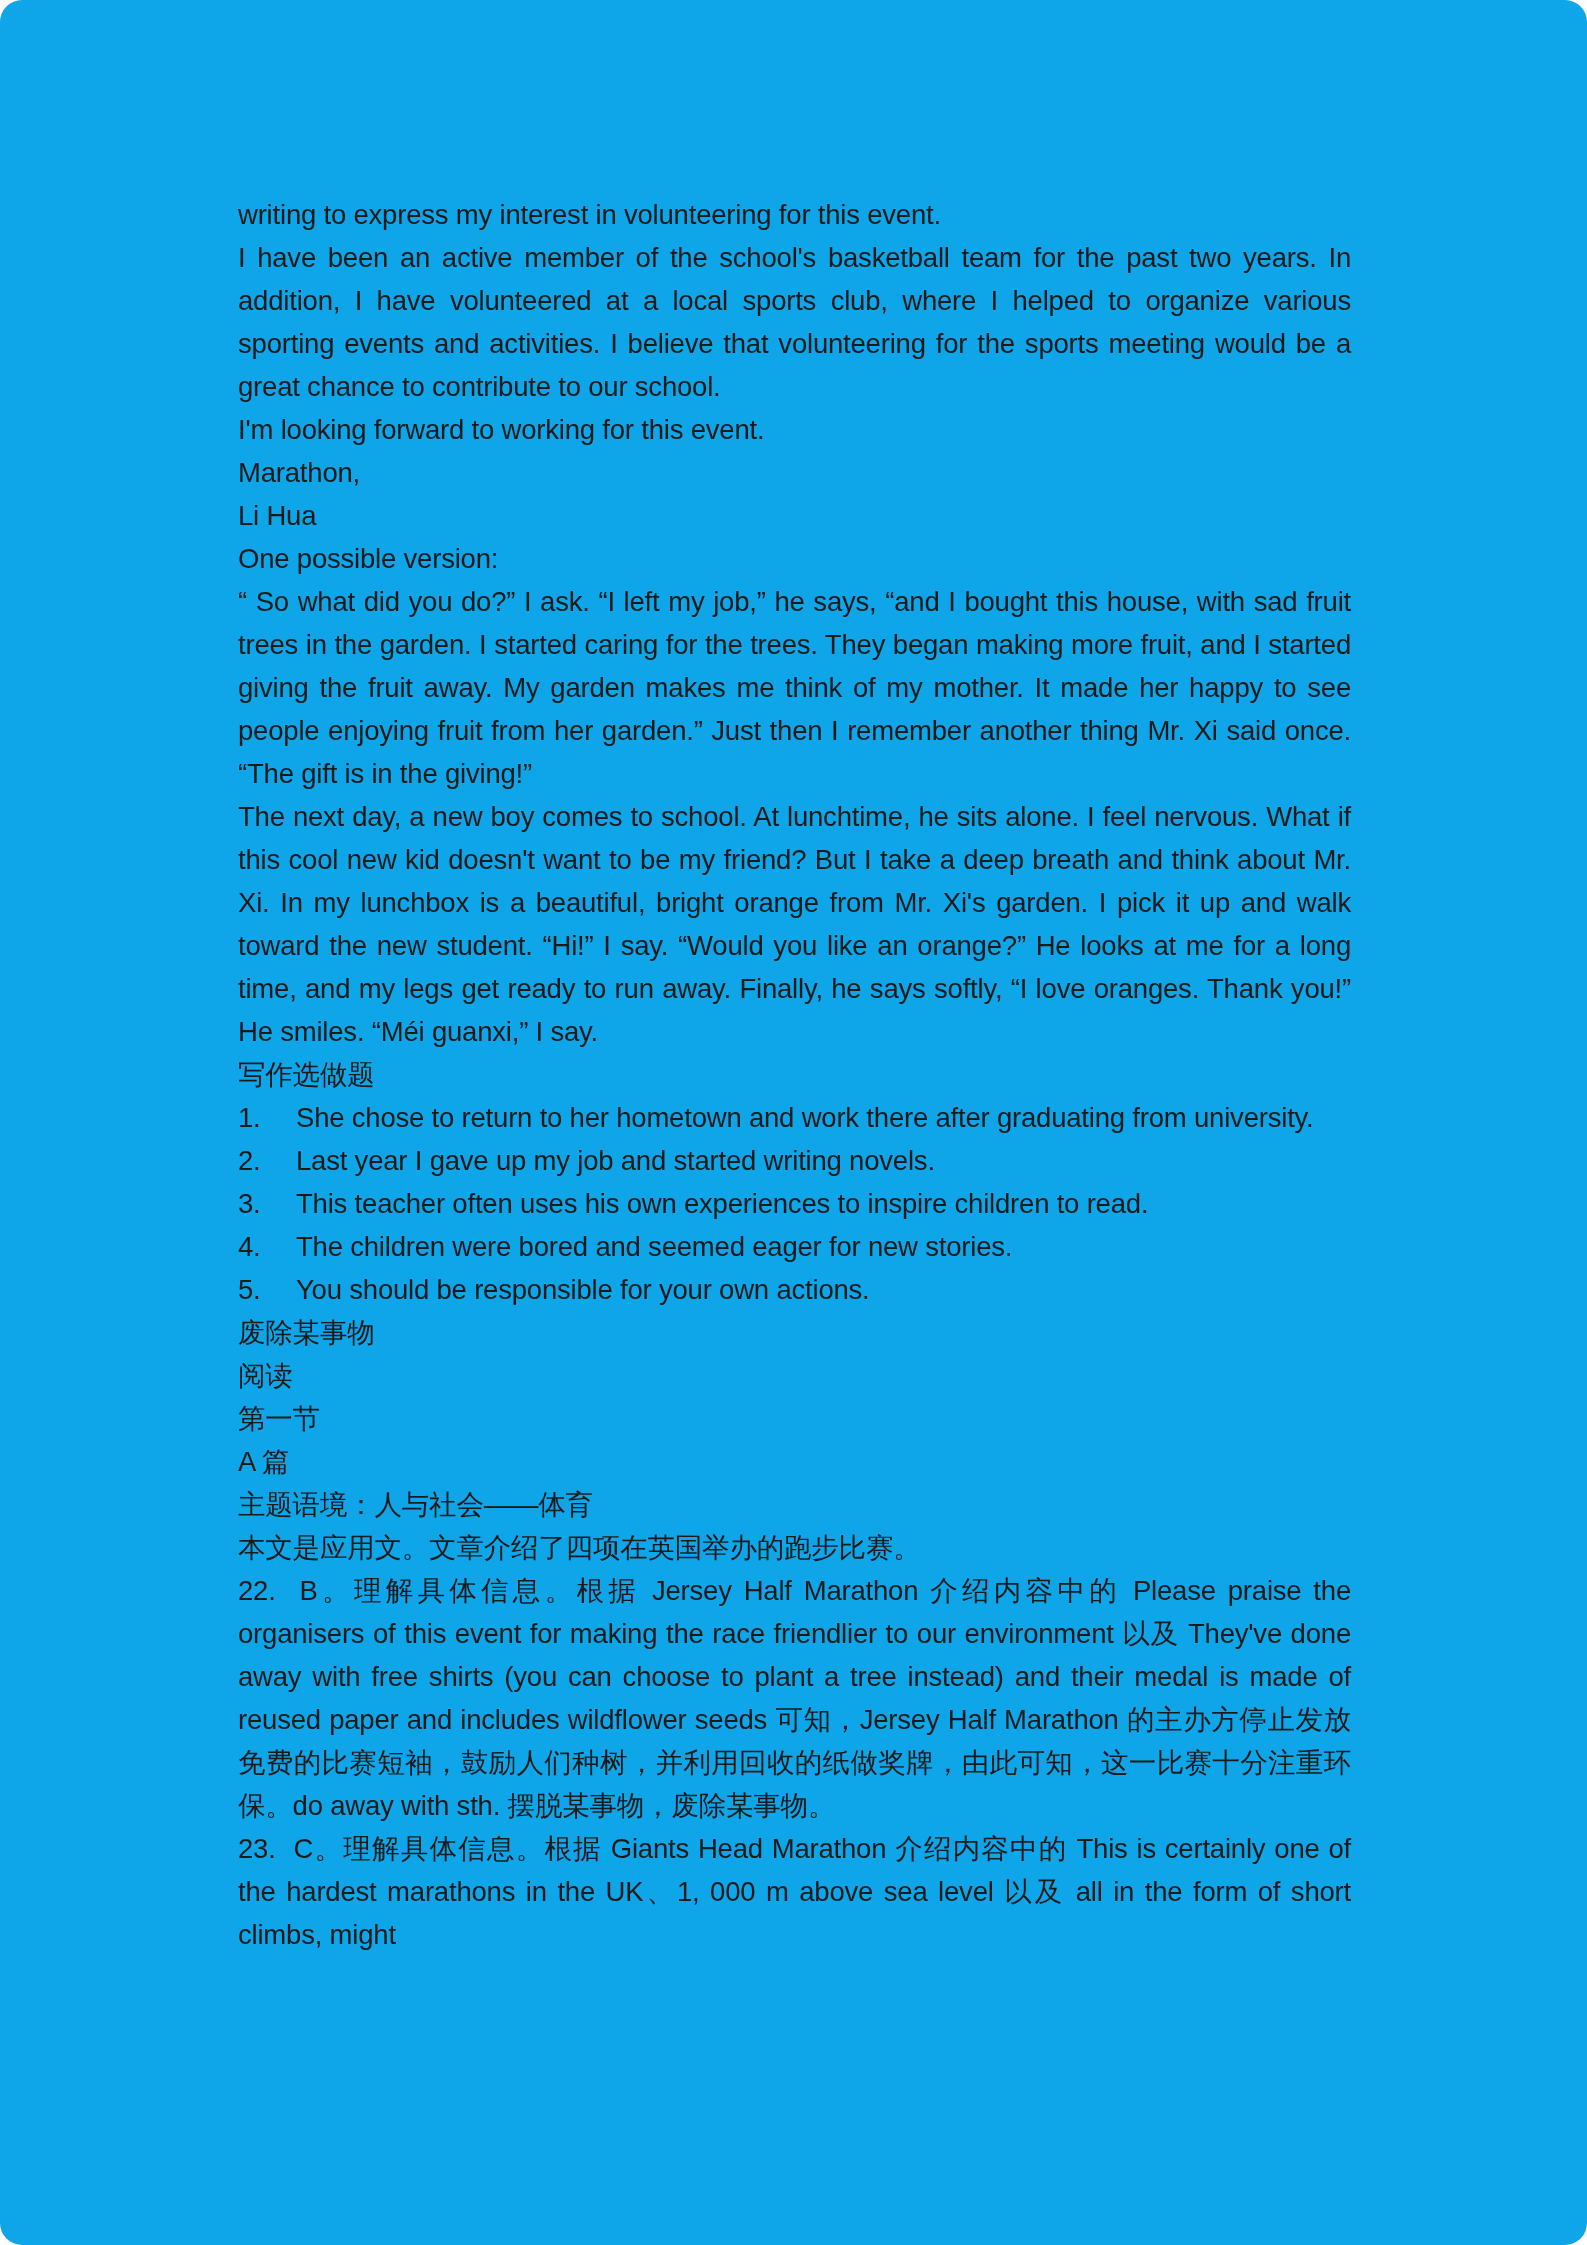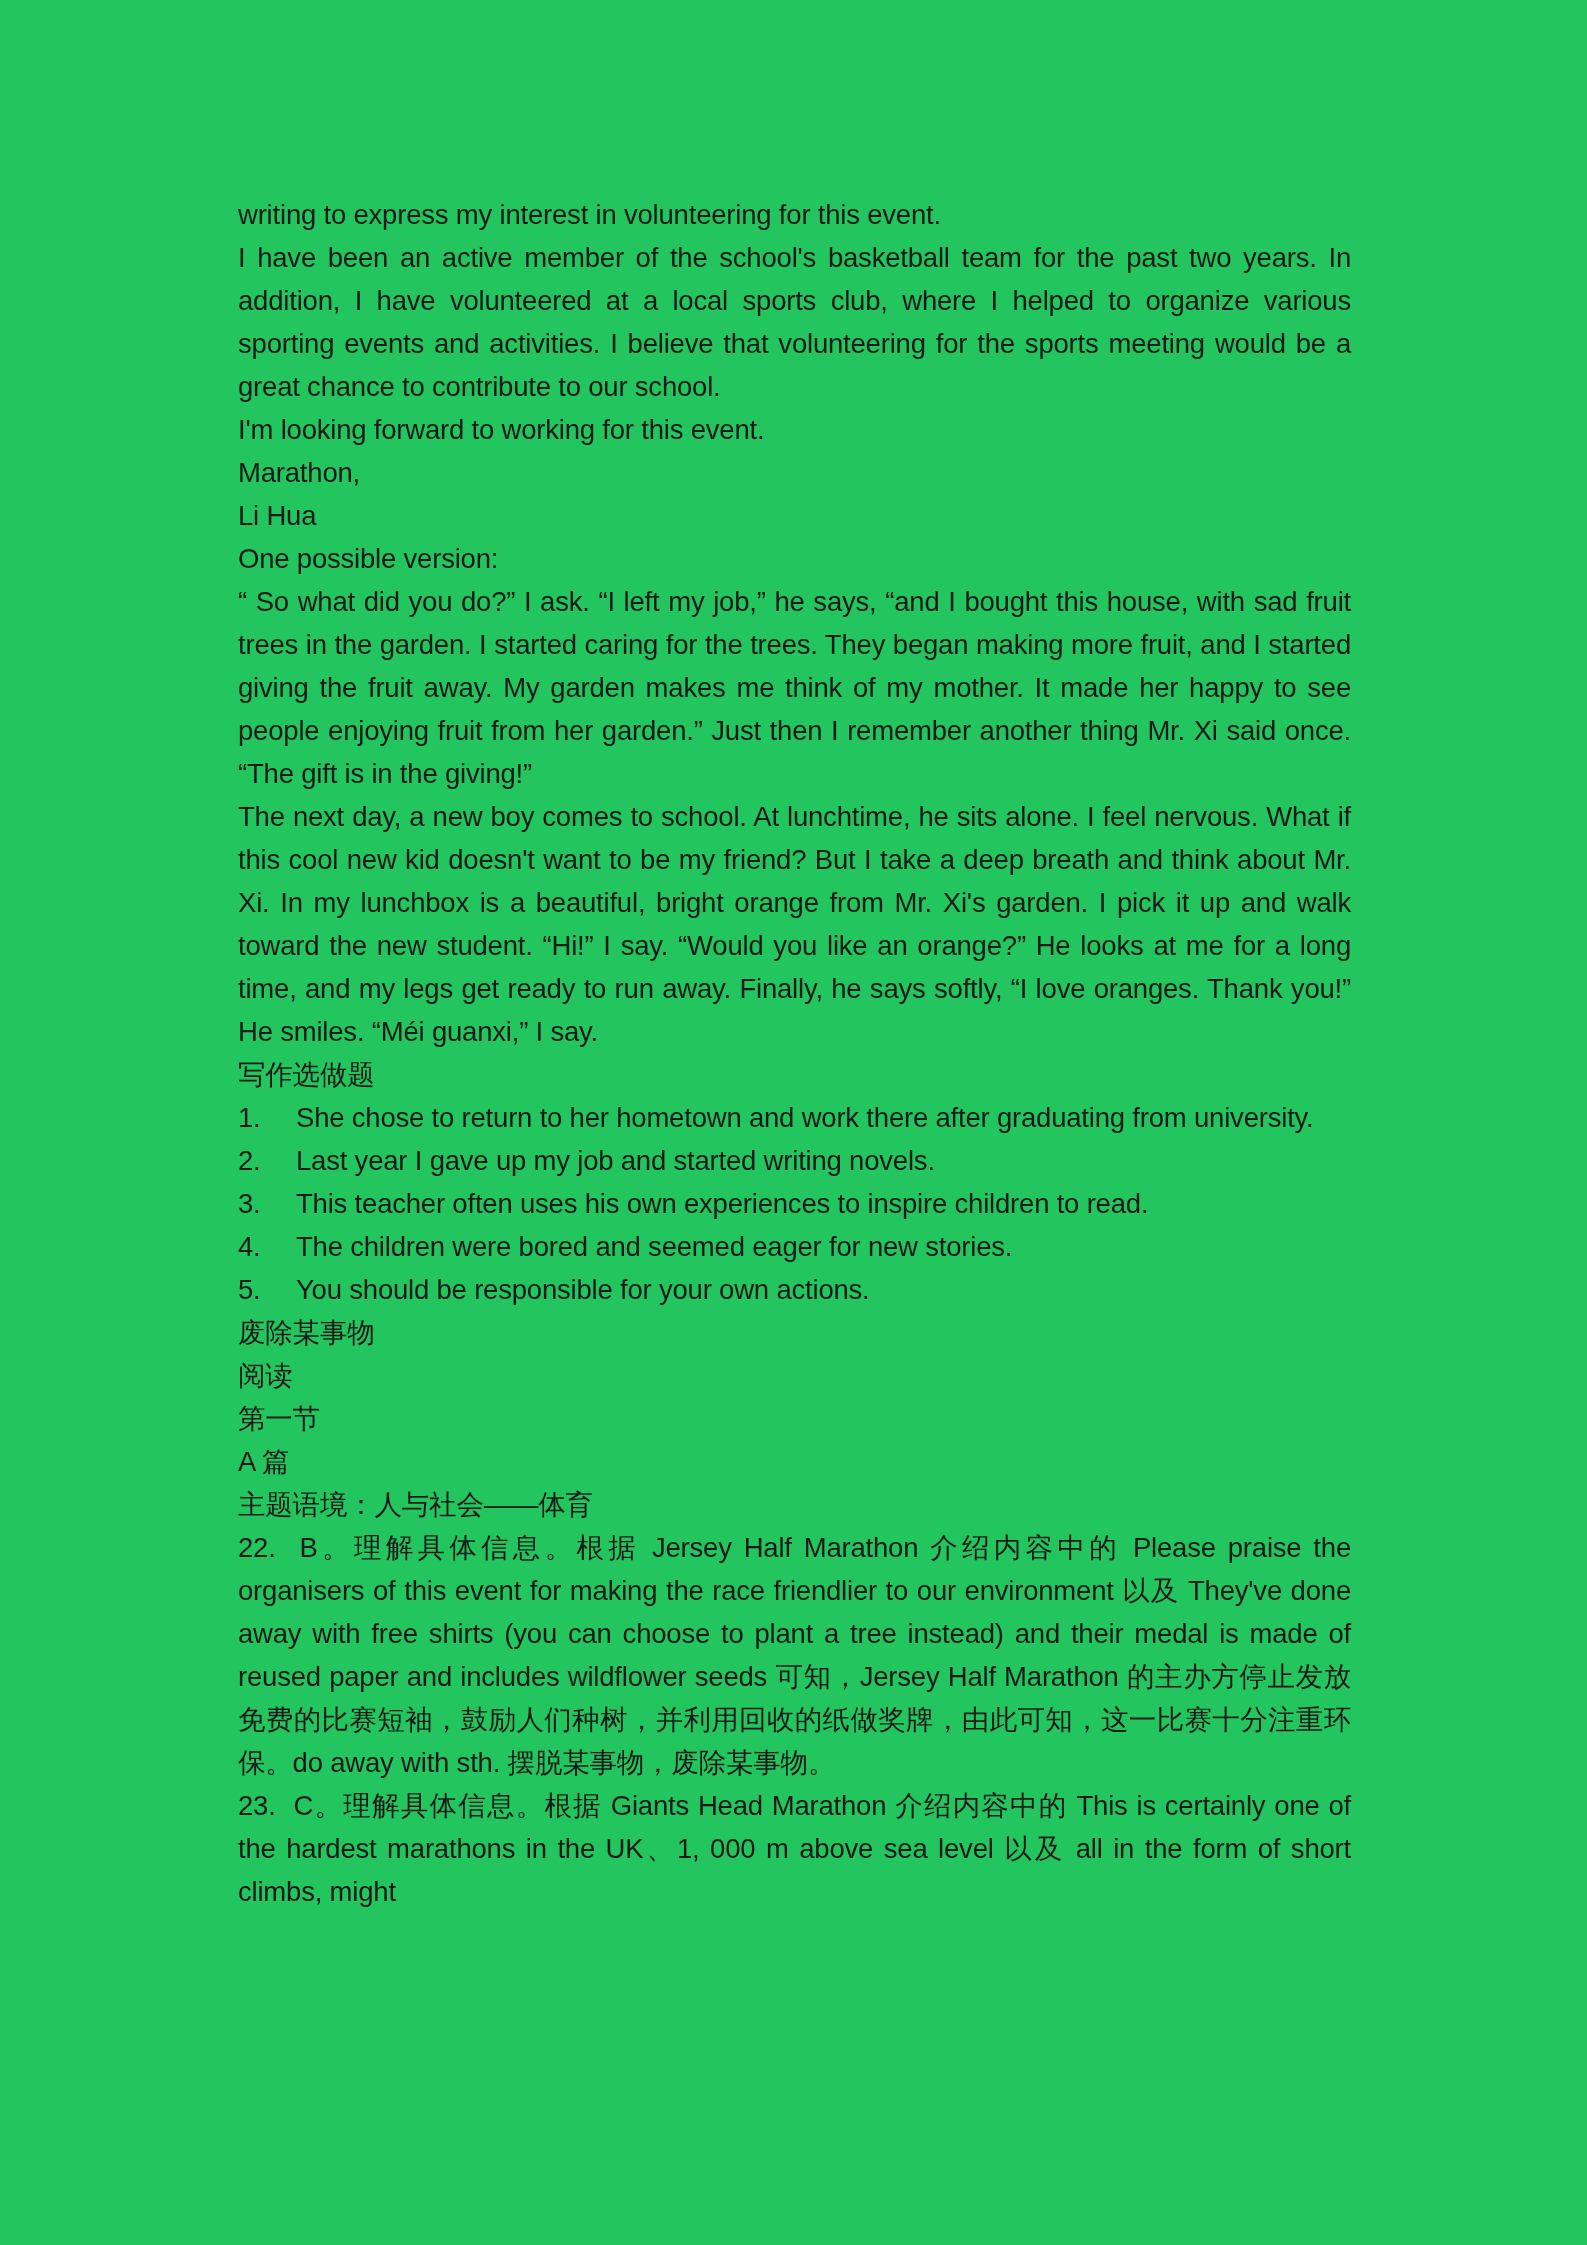--- a/index.html
+++ b/index.html
@@ -42,21 +42,21 @@
     flex: 0 0 58px;
     width: 58px;
   }
   .list-item .txt {
     flex: 1 1 auto;
   }
 </style>
 </head>
 <body>
 
-<div class="page" id="page" style="background: #22c55e; color: rgb(26, 26, 26);">
+<div class="page" id="page" style="background: #0ea5e9; color: rgb(26, 26, 26); border-radius: 22px;">
     <div class="block para">writing to express my interest in volunteering for this event.</div>
     <div class="block para">I have been an active member of the school's basketball team for the past two years. In addition, I have volunteered at a local sports club, where I helped to organize various sporting events and activities. I believe that volunteering for the sports meeting would be a great chance to contribute to our school.</div>
     <div class="block para">I'm looking forward to working for this event.</div>
     <div class="block para">Marathon,</div>
     <div class="block para">Li Hua</div>
     <div class="block para">One possible version:</div>
     <div class="block para">“ So what did you do?” I ask. “I left my job,” he says, “and I bought this house, with sad fruit trees in the garden. I started caring for the trees. They began making more fruit, and I started giving the fruit away. My garden makes me think of my mother. It made her happy to see people enjoying fruit from her garden.” Just then I remember another thing Mr. Xi said once. “The gift is in the giving!”</div>
     <div class="block para">The next day, a new boy comes to school. At lunchtime, he sits alone. I feel nervous. What if this cool new kid doesn't want to be my friend? But I take a deep breath and think about Mr. Xi. In my lunchbox is a beautiful, bright orange from Mr. Xi's garden. I pick it up and walk toward the new student. “Hi!” I say. “Would you like an orange?” He looks at me for a long time, and my legs get ready to run away. Finally, he says softly, “I love oranges. Thank you!” He smiles. “Méi guanxi,” I say.</div>
     <div class="block para">写作选做题</div>
     <div class="block list-item">
@@ -77,15 +77,16 @@
     </div>
     <div class="block list-item">
       <span class="num">5.</span>
       <span class="txt">You should be responsible for your own actions.</span>
     </div>
     <div class="block para">废除某事物</div>
     <div class="block para">阅读</div>
     <div class="block para">第一节</div>
     <div class="block para">A 篇</div>
     <div class="block para">主题语境：人与社会——体育</div>
+    <div class="block para">本文是应用文。文章介绍了四项在英国举办的跑步比赛。</div>
     <div class="block para">22.&nbsp;&nbsp;B。理解具体信息。根据 Jersey Half Marathon 介绍内容中的 Please praise the organisers of this event for making the race friendlier to our environment 以及 They've done away with free shirts (you can choose to plant a tree instead) and their medal is made of reused paper and includes wildflower seeds 可知，Jersey Half Marathon 的主办方停止发放免费的比赛短袖，鼓励人们种树，并利用回收的纸做奖牌，由此可知，这一比赛十分注重环保。do away with sth. 摆脱某事物，废除某事物。</div>
     <div class="block para">23.&nbsp;&nbsp;C。理解具体信息。根据 Giants Head Marathon 介绍内容中的 This is certainly one of the hardest marathons in the UK、1, 000 m above sea level 以及 all in the form of short climbs, might</div>
   </div>
 
 </body></html>

